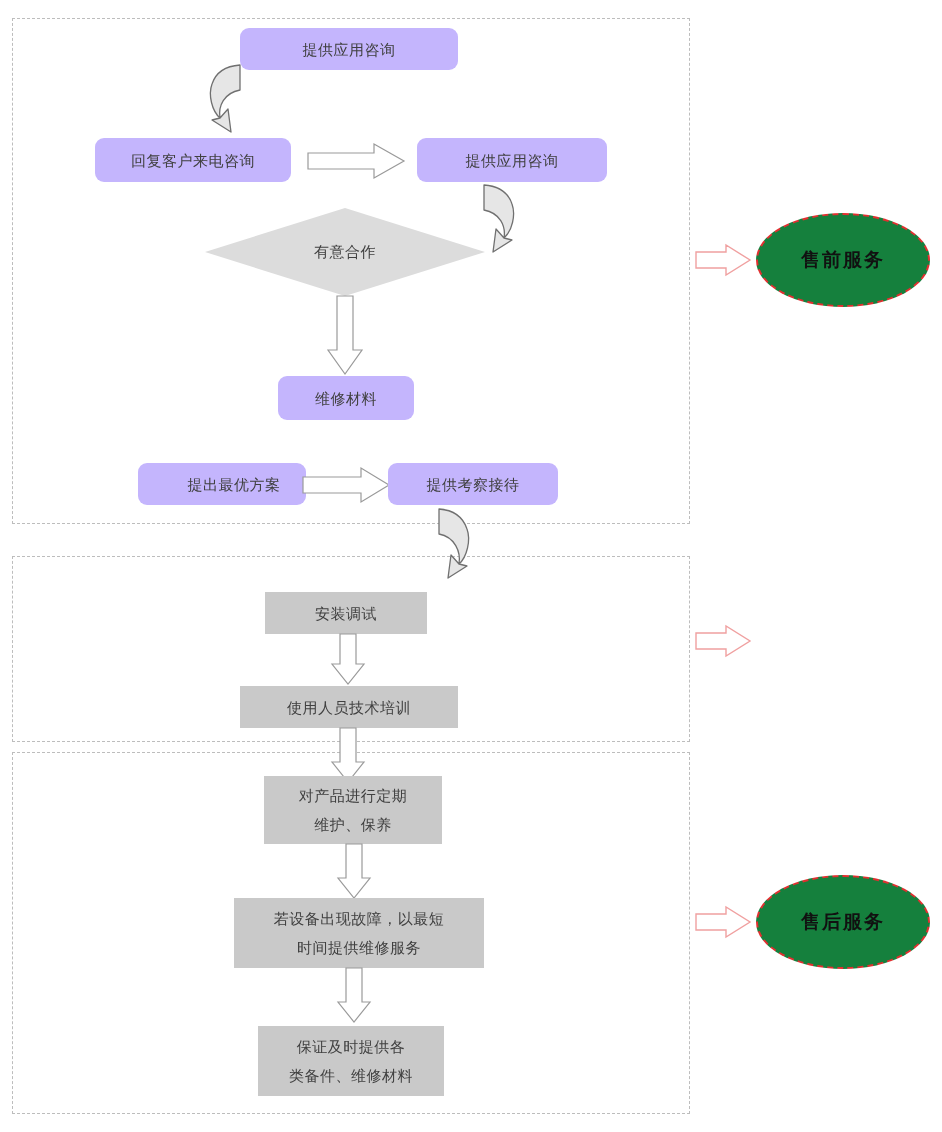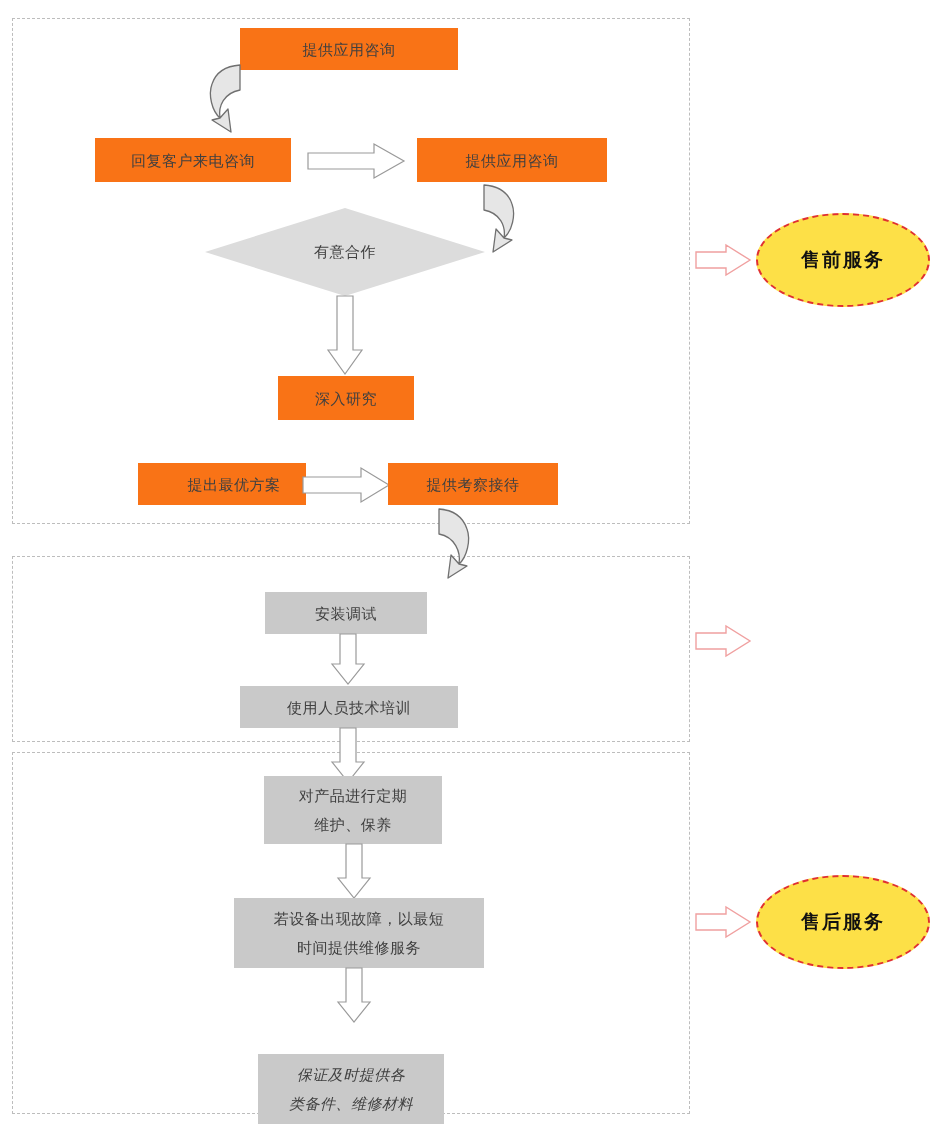--- a/index.html
+++ b/index.html
@@ -31,21 +31,21 @@
     flex-direction:column;
     align-items:center;
     justify-content:center;
     color:#404040;
     font-size:15px;
     line-height:29px;
     letter-spacing:.5px;
     text-align:center;
     white-space:pre-line;
   }
-  .pbox.light{ background:#f97316; }
+  .pbox.light{ background:#c4b5fd;border-radius:9px; }
   .pbox.dark { background:#c9c9c9; }
 
   
   .diamond{
     position:absolute;
     background:#dcdcdc;
     clip-path:polygon(50% 0%,100% 50%,50% 100%,0% 50%);
     display:flex;
     align-items:center;
     justify-content:center;
@@ -56,21 +56,21 @@
 
   
   .ellipse{
     position:absolute;
     border:2px dashed #e03030;
     border-radius:50%;
     box-sizing:border-box;
     display:flex;
     align-items:center;
     justify-content:center;
-    background:#fde047;
+    background:#15803d;
   }
   .ellipse span{
     font-size:19px;
     font-weight:bold;
     color:#111111;
     letter-spacing:2px;
   }
 
   
   .arrow-svg{
@@ -128,21 +128,21 @@
 
   <div class="diamond" style="left:205px;top:208px;width:280px;height:88px;">
     <span>有意合作</span>
   </div>
 
   <svg class="arrow-svg" style="left:327px;top:296px;" width="36" height="80" viewBox="0 0 36 80">
     <path class="blockarrow" d="M10 0 L26 0 L26 54 L35 54 L18 78 L1 54 L10 54 Z"></path>
   </svg>
 
   <div class="pbox light" style="left:278px;top:376px;width:136px;height:44px;">
-    <span>深入研究</span>
+    <span>维修材料</span>
   </div>
 
   <div class="pbox light" style="left:138px;top:463px;width:168px;height:42px;padding-left:24px;">
     <span>提出最优方案</span>
   </div>
 
   <svg class="arrow-svg" style="left:303px;top:467px;" width="88" height="36" viewBox="0 0 88 36">
     <path class="blockarrow" d="M0 10 L58 10 L58 1 L86 18 L58 35 L58 26 L0 26 Z"></path>
   </svg>
 
@@ -196,21 +196,21 @@
 
   <div class="pbox dark" style="left:234px;top:898px;width:250px;height:70px;text-align:center;">
     <span>若设备出现故障，以最短
 时间提供维修服务</span>
   </div>
 
   <svg class="arrow-svg" style="left:337px;top:968px;" width="34" height="56" viewBox="0 0 34 56">
     <path class="blockarrow" d="M9 0 L25 0 L25 34 L33 34 L17 54 L1 34 L9 34 Z"></path>
   </svg>
 
-  <div class="pbox dark" style="left:258px;top:1054px;width:186px;height:70px;font-style:italic;">
+  <div class="pbox dark" style="left:258px;top:1026px;width:186px;height:70px;">
     <span>保证及时提供各
 类备件、维修材料</span>
   </div>
 
   <svg class="arrow-svg" style="left:696px;top:906px;" width="56" height="32" viewBox="0 0 56 32">
     <path class="redarrow" d="M0 8 L30 8 L30 1 L54 16 L30 31 L30 24 L0 24 Z"></path>
   </svg>
   <div class="ellipse" style="left:756px;top:875px;width:174px;height:94px;">
     <span>售后服务</span>
   </div>

